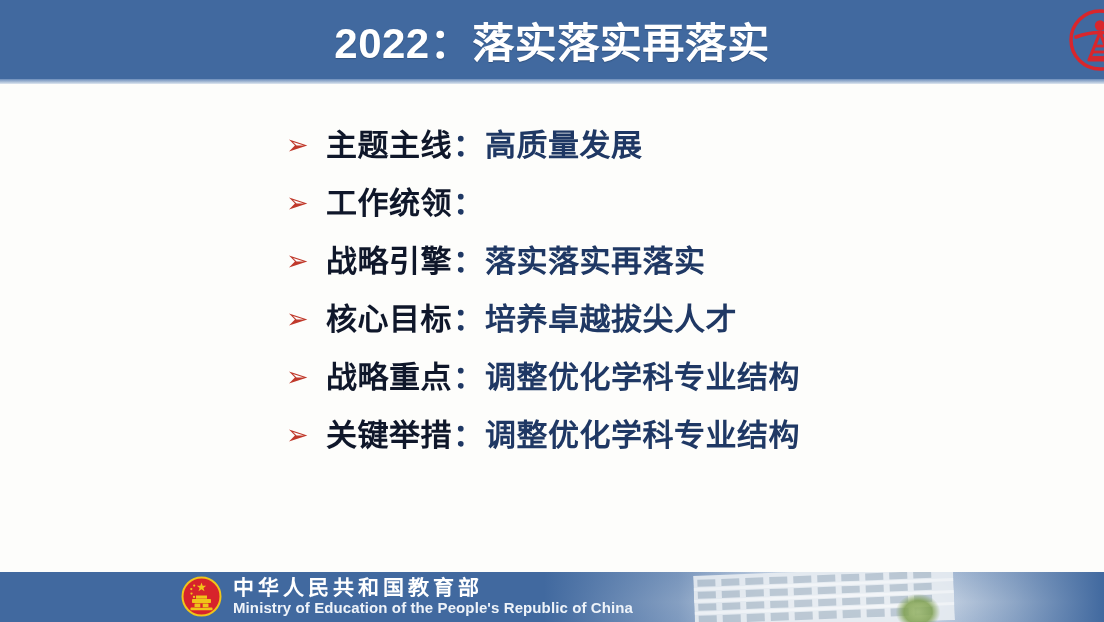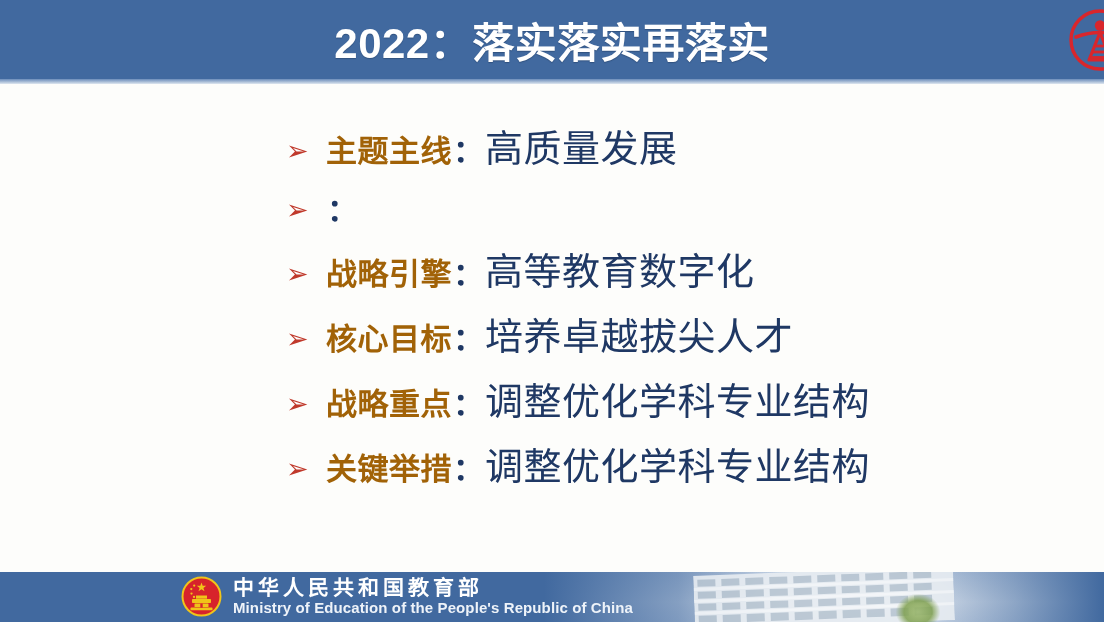--- a/index.html
+++ b/index.html
@@ -85,35 +85,35 @@
     color: #c0392b;
     font-size: 27px;
     font-weight: normal;
     width: 40px;
     flex: 0 0 40px;
     line-height: 1;
     position: relative;
     top: -2px;
   }
   .bullet-label {
-    color: #a16207;
+    color: #0f172a;
     font-size: 31px;
     font-weight: bold;
     letter-spacing: 0.5px;
   }
   .bullet-colon {
     color: #1f3864;
     font-size: 31px;
     font-weight: bold;
     padding: 0 1px;
   }
   .bullet-value {
     color: #1f3864;
-    font-size: 38px;
-    font-weight: normal;
+    font-size: 31px;
+    font-weight: bold;
     letter-spacing: 0.5px;
   }
 
   
   .footer-band {
     position: absolute;
     left: 0;
     top: 572px;
     width: 1104px;
     height: 50px;
@@ -212,28 +212,29 @@
 
       <div class="bullet-row">
         <span class="bullet-marker">➢</span>
         <span class="bullet-label">主题主线</span>
         <span class="bullet-colon">：</span>
         <span class="bullet-value">高质量发展</span>
       </div>
 
       <div class="bullet-row">
         <span class="bullet-marker">➢</span>
+        <span class="bullet-label">工作统领</span>
         <span class="bullet-colon">：</span>
       </div>
 
       <div class="bullet-row">
         <span class="bullet-marker">➢</span>
         <span class="bullet-label">战略引擎</span>
         <span class="bullet-colon">：</span>
-        <span class="bullet-value">高等教育数字化</span>
+        <span class="bullet-value">落实落实再落实</span>
       </div>
 
       <div class="bullet-row">
         <span class="bullet-marker">➢</span>
         <span class="bullet-label">核心目标</span>
         <span class="bullet-colon">：</span>
         <span class="bullet-value">培养卓越拔尖人才</span>
       </div>
 
       <div class="bullet-row">

